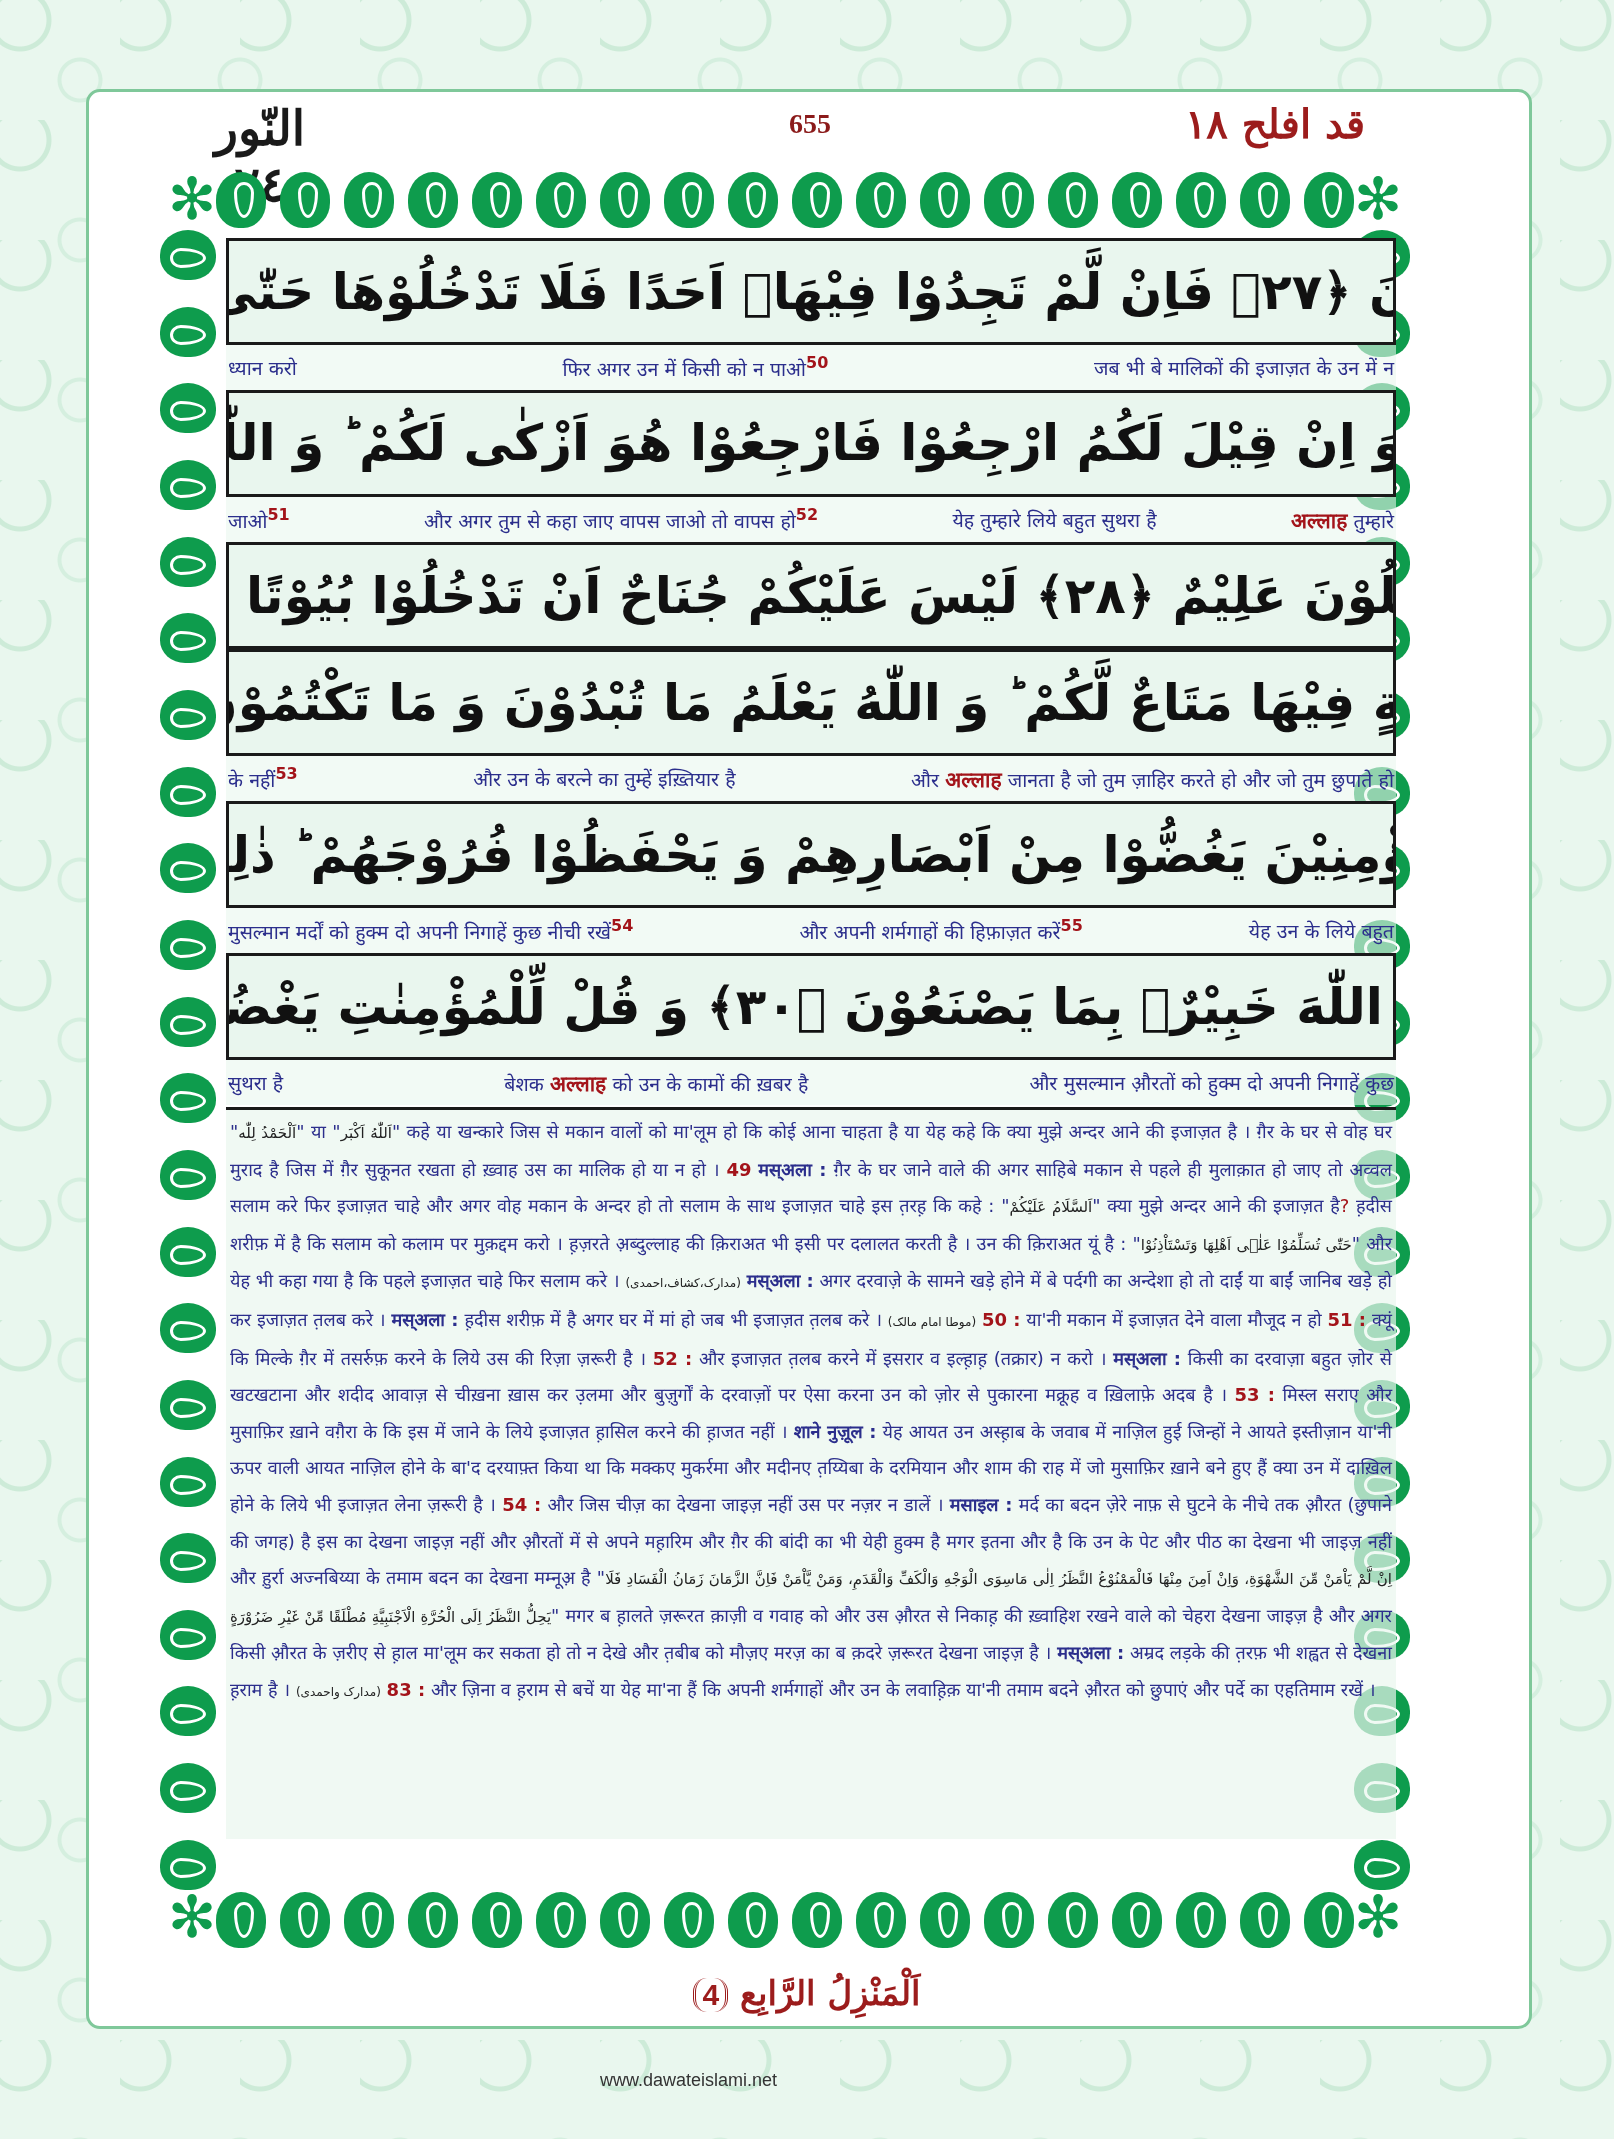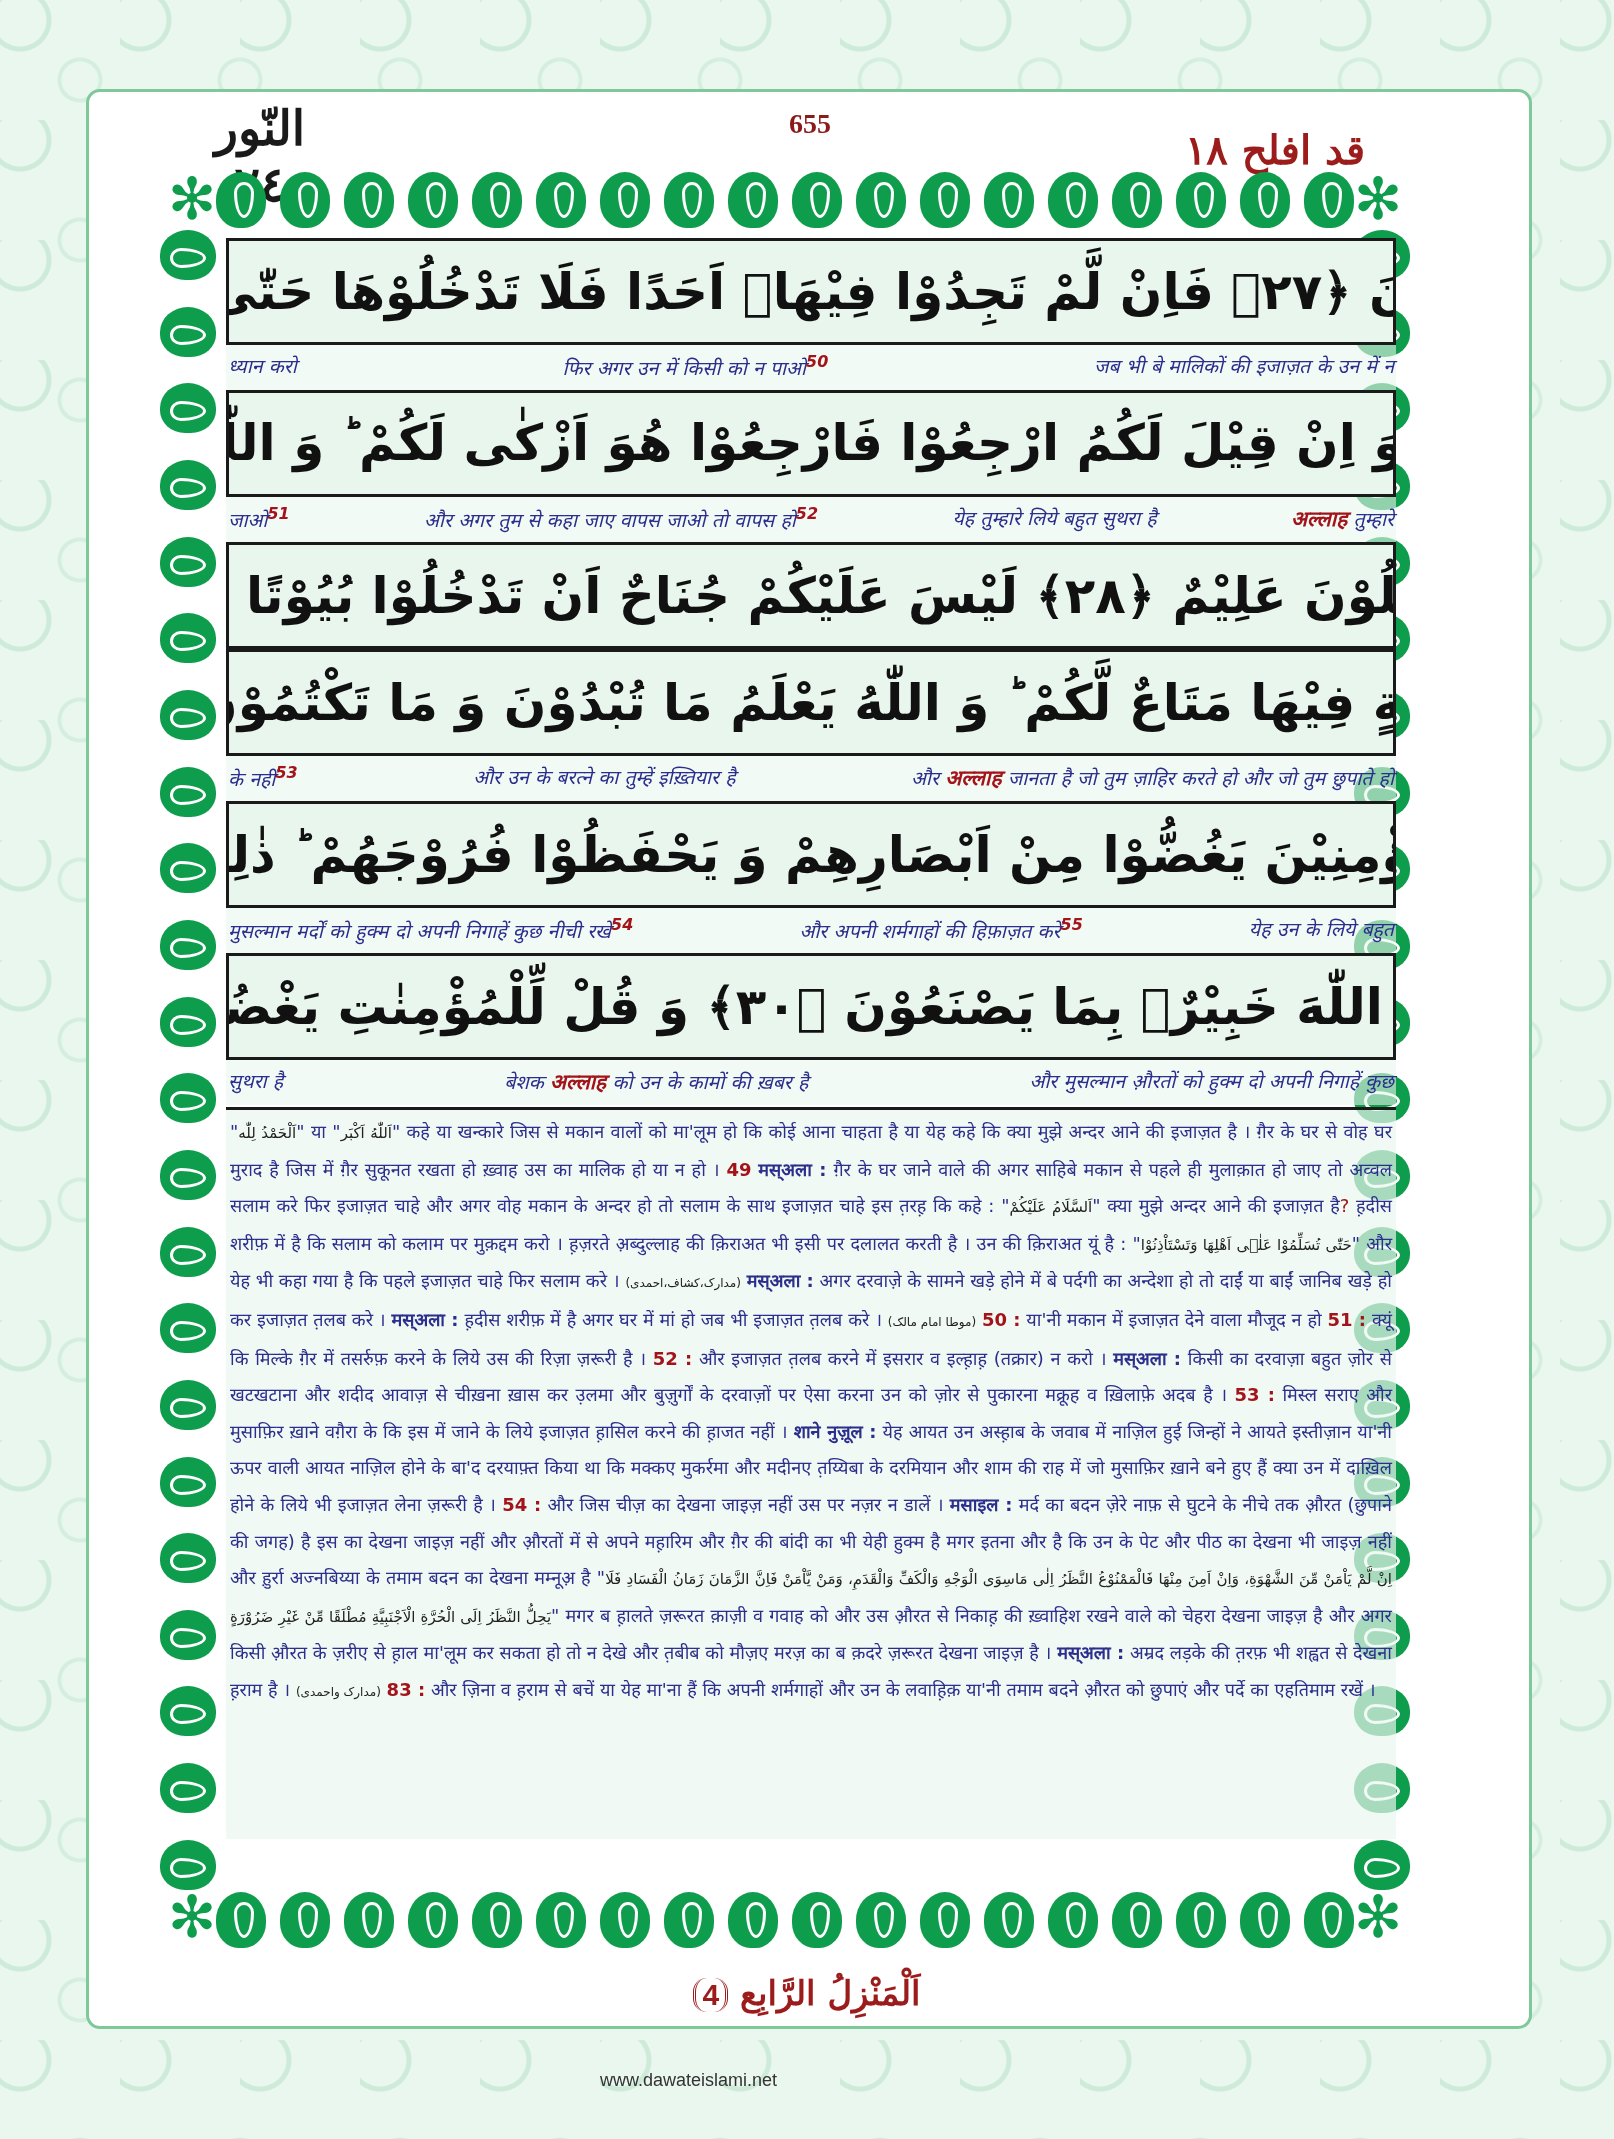--- a/index.html
+++ b/index.html
@@ -22,21 +22,21 @@
     font-family: "DejaVu Serif", serif; font-size: 48px; font-weight: bold;
     color: #1a1a1a; direction: rtl; text-align: center;
   }
   .hdr-page {
     position: absolute; left: 740px; top: 108px; width: 140px; text-align: center;
     font-family: "Liberation Serif", serif; font-size: 28px; font-weight: bold; color: #8b1a1a;
   }
   .hdr-para {
     position: absolute; left: 1180px; top: 100px; width: 190px; height: 60px;
     font-family: "DejaVu Serif", serif; font-size: 40px; font-weight: bold;
-    color: #9c1c1c; direction: rtl; text-align: center; margin-top: 26px;
+    color: #9c1c1c; direction: rtl; text-align: center;
   }
   
   .frame-top, .frame-bot {
     position: absolute; left: 160px; width: 1250px; height: 70px;
     display: flex; justify-content: space-between; align-items: center; padding: 0 56px;
   }
   .frame-top { top: 165px; }
   .frame-bot { top: 1885px; }
   .frame-left, .frame-right {
     position: absolute; top: 230px; width: 56px; height: 1660px;
@@ -71,24 +71,23 @@
   }
   .ayah-box {
     width: 1170px; height: 107px; border: 3px solid #1a1a1a;
     background: #e9f6ee; direction: rtl; text-align: justify;
     display: flex; align-items: center; justify-content: center; overflow: hidden;
     font-family: "DejaVu Sans", sans-serif; font-size: 50px; font-weight: bold;
     color: #111111; white-space: nowrap; padding: 0 14px; letter-spacing: 1px;
   }
   .trans-line {
     width: 1170px; height: 45px; display: flex; justify-content: space-between;
-    font-family: "DejaVu Sans", sans-serif;
-    font-size: 19.5px; color: #2b2e8c; white-space: nowrap; padding: 7px 2px;
+    align-items: center; font-family: "DejaVu Sans", sans-serif;
+    font-size: 19.5px; color: #2b2e8c; white-space: nowrap; padding: 0 2px;
     background: rgba(233,246,238,0.6);
-    font-style: italic;
   }
   .trans-line .allah { color: #a3141a; font-weight: bold; font-size: 21px; }
   .trans-line sup, .comm sup { color: #a3141a; font-weight: bold; font-size: 16px; }
   .comm {
     margin-top: 2px; border-top: 3px solid #1a1a1a; width: 1170px; height: 732px;
     background: rgba(233,246,238,0.7); padding: 4px 4px 0 4px;
     font-family: "DejaVu Sans", sans-serif; font-size: 18px; line-height: 36.6px;
     color: #2b2e8c; text-align: justify; text-align-last: left;
   }
   .comm .note { color: #a3141a; font-weight: bold; }

